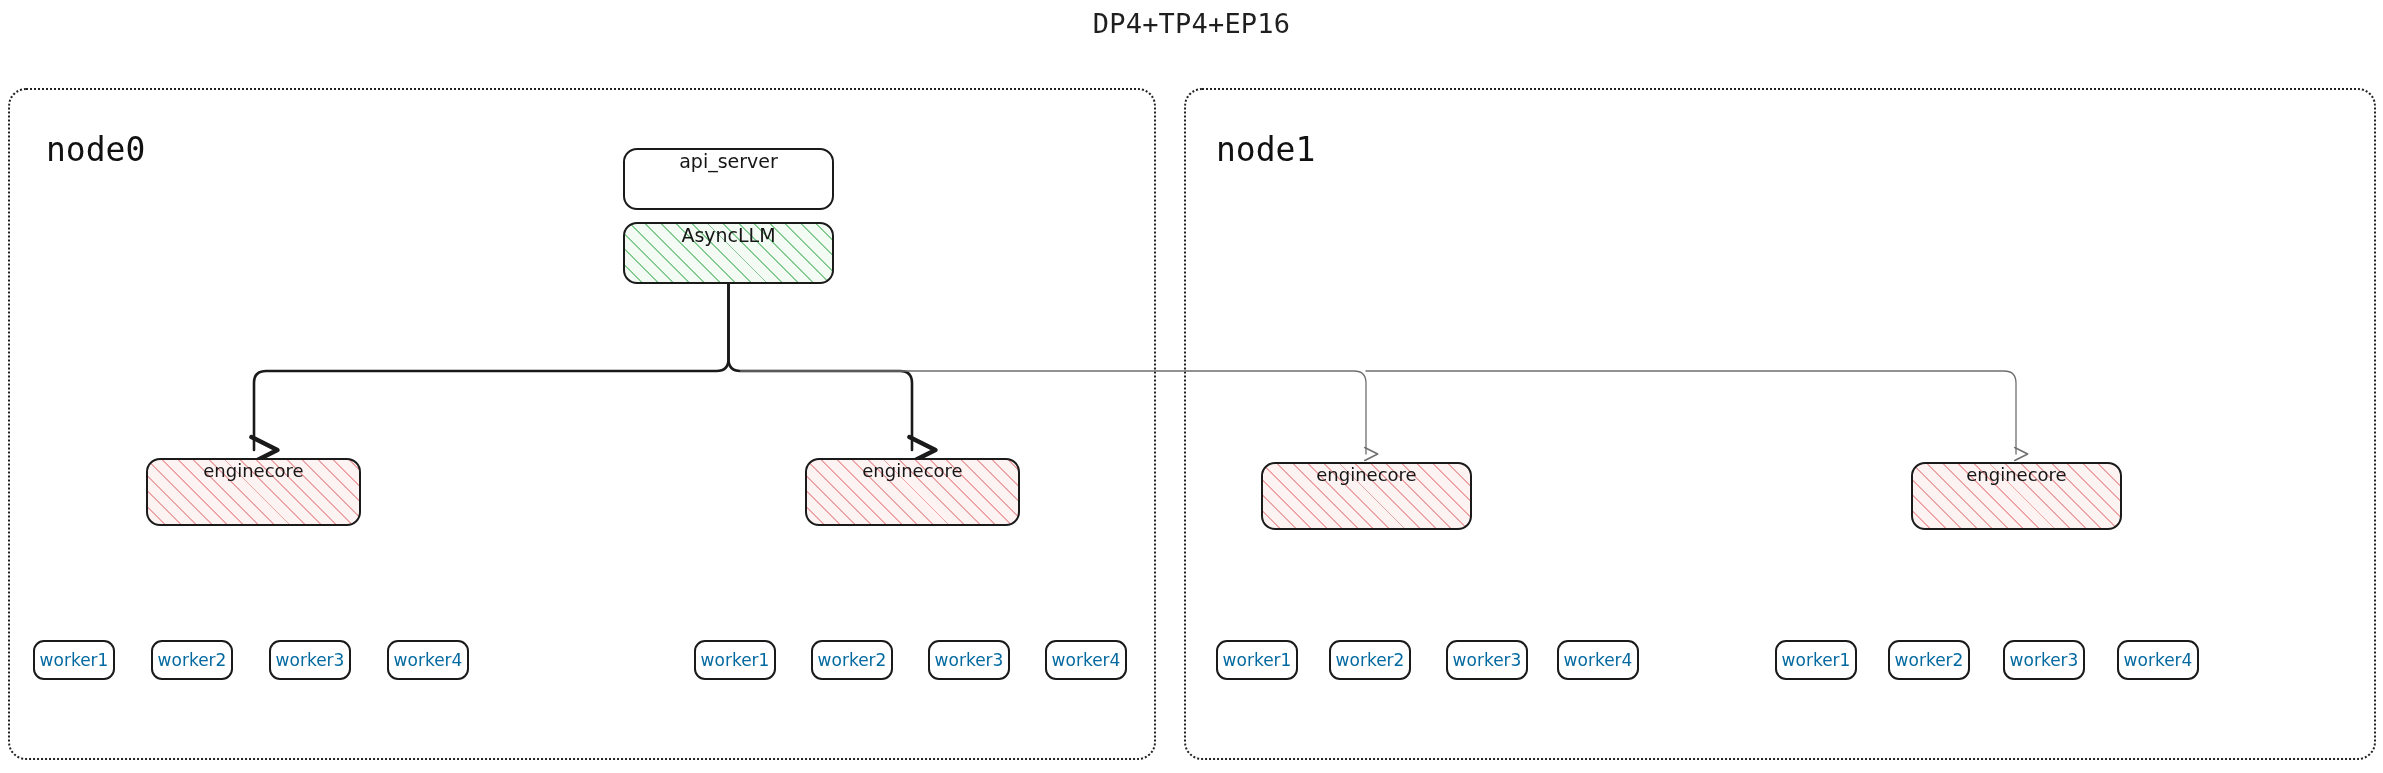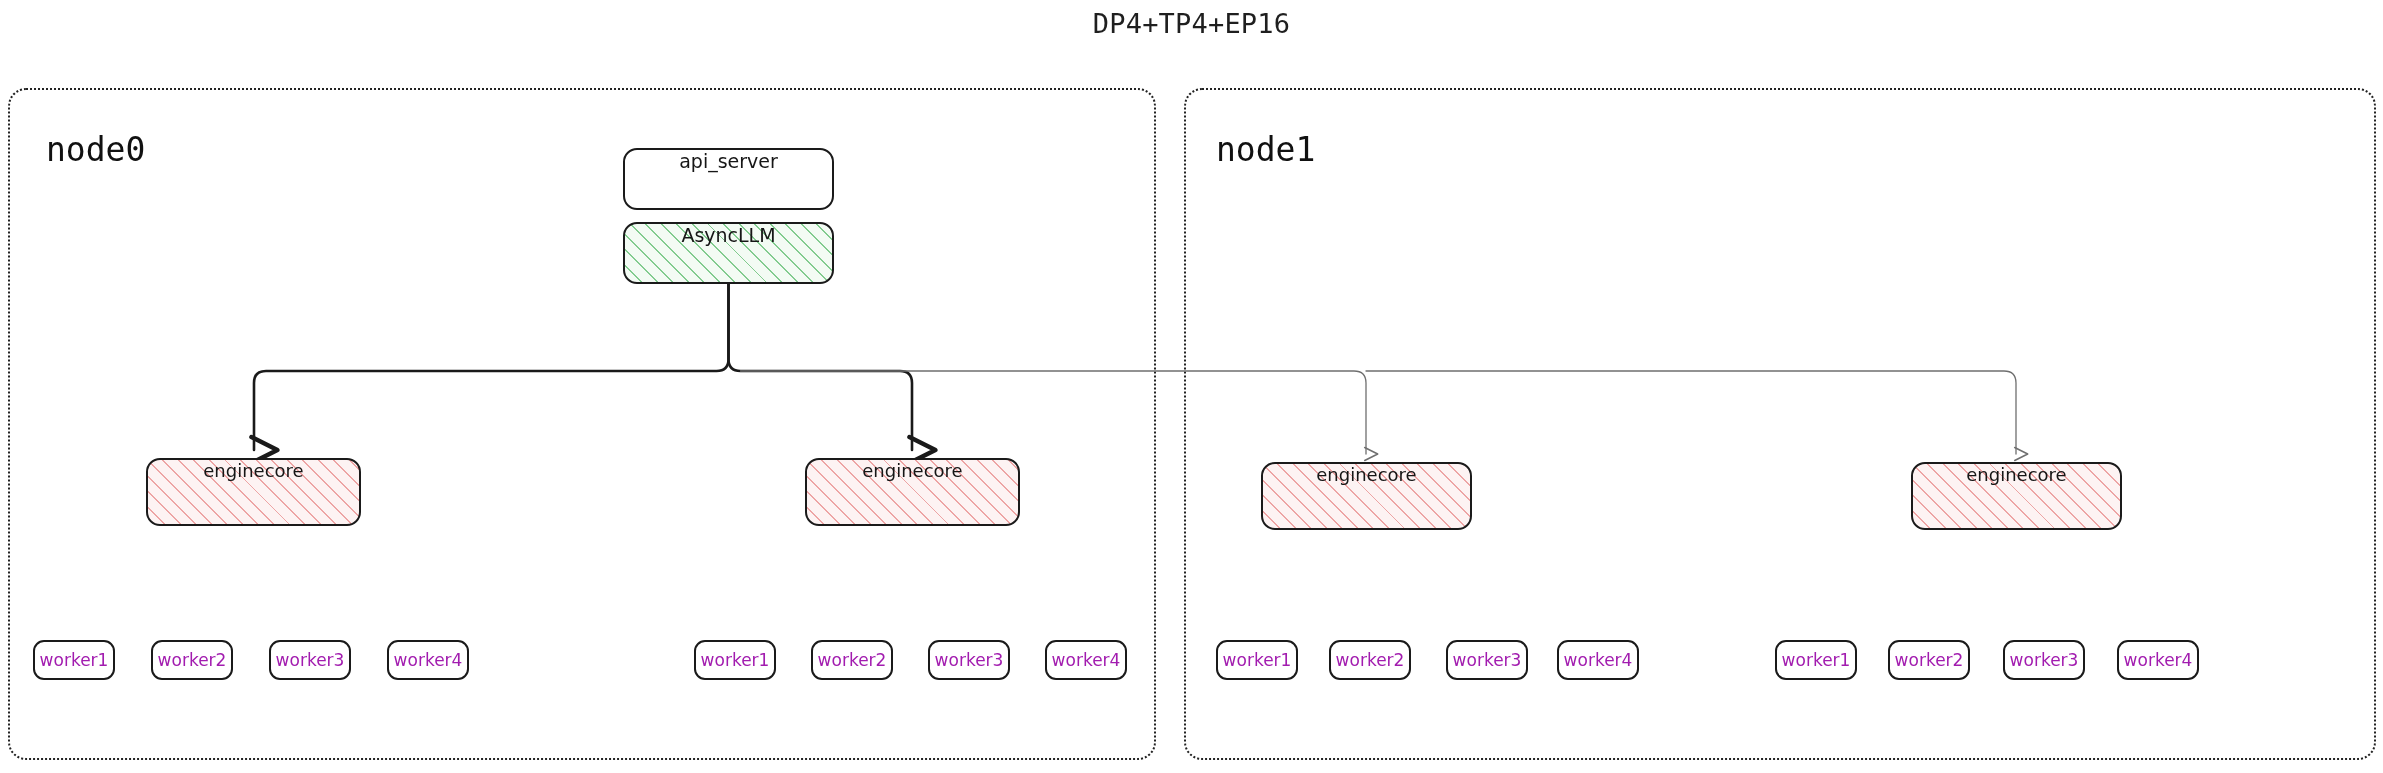--- a/index.html
+++ b/index.html
@@ -86,21 +86,21 @@
     position: absolute;
     box-sizing: border-box;
     border: 2.2px solid #1a1a1a;
     border-radius: 11px;
     background: #ffffff;
     display: flex;
     align-items: center;
     justify-content: center;
     font-family: "DejaVu Sans", sans-serif;
     font-size: 17px;
-    color: #a21caf;
+    color: #0369a1;
     white-space: nowrap;
   }
   #edges {
     position: absolute;
     left: 0;
     top: 0;
     width: 2383px;
     height: 773px;
     pointer-events: none;
   }

